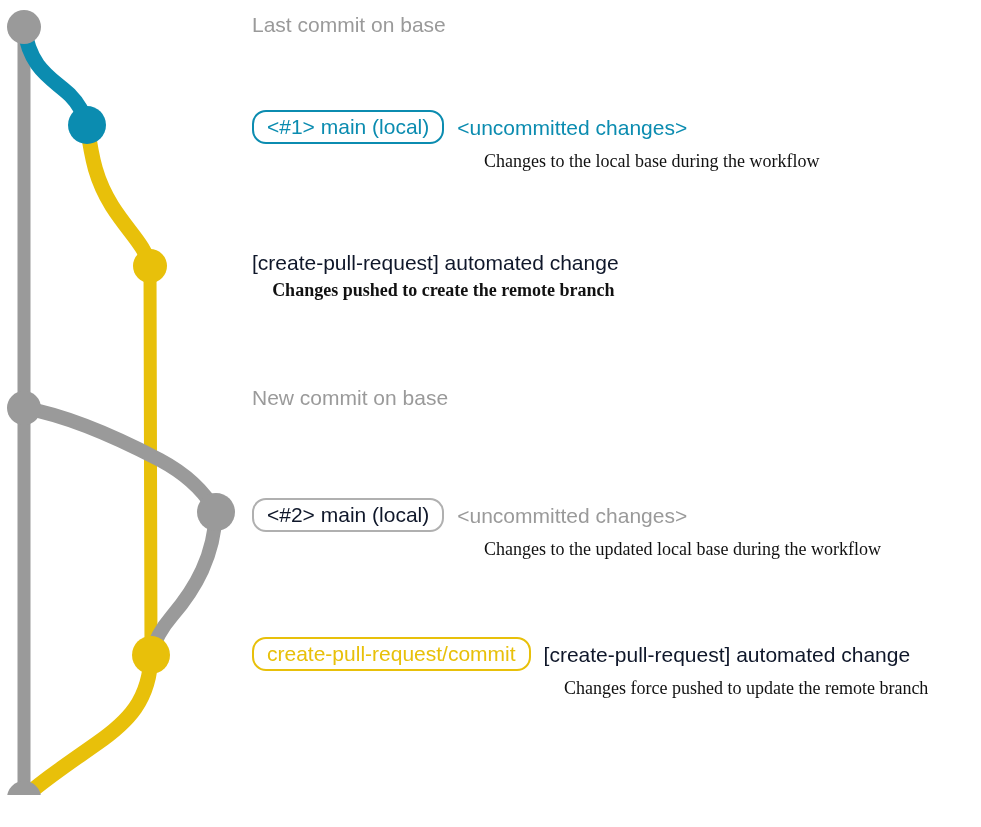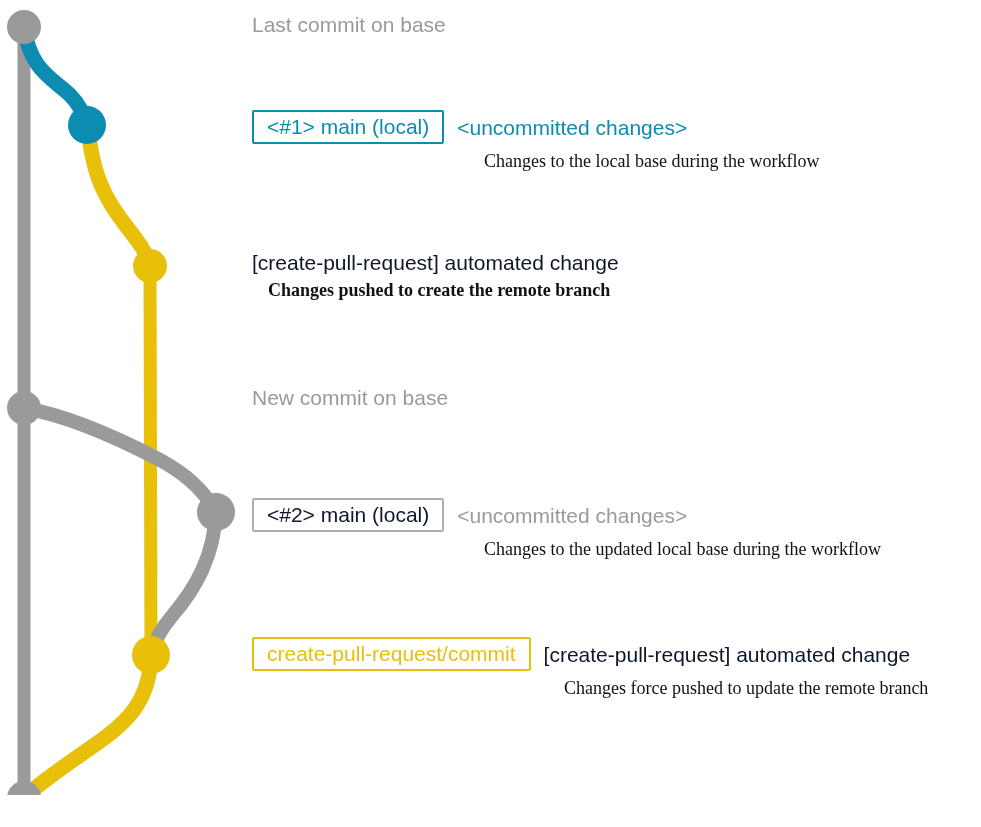--- a/index.html
+++ b/index.html
@@ -7,41 +7,42 @@
     padding: 0;
     background: #ffffff;
   }
   #canvas {
     position: relative;
     width: 981px;
     height: 795px;
     background: #ffffff;
     overflow: hidden;
     font-family: "Liberation Sans", sans-serif;
+    text-align: center;
   }
   #graph {
     position: absolute;
     left: 0;
     top: 0;
     width: 981px;
     height: 827px;
   }
   .row {
     position: absolute;
     left: 252px;
   }
   .head-line {
     display: flex;
     align-items: center;
     white-space: nowrap;
   }
   .pill {
     display: inline-block;
     border: 2px solid #9a9a9a;
-    border-radius: 2px;
+    border-radius: 14px;
     padding: 4px 13px 5px 13px;
     font-size: 21px;
     line-height: 1.0;
     color: #9a9a9a;
     background: transparent;
     white-space: nowrap;
   }
   .pill.teal   { border-color: #0b8cb0; color: #0b8cb0; }
   .pill.yellow { border-color: #e8c00a; color: #e8c00a; }
   .pill.gray   { border-color: #b0b0b0; color: #0f172a; }

